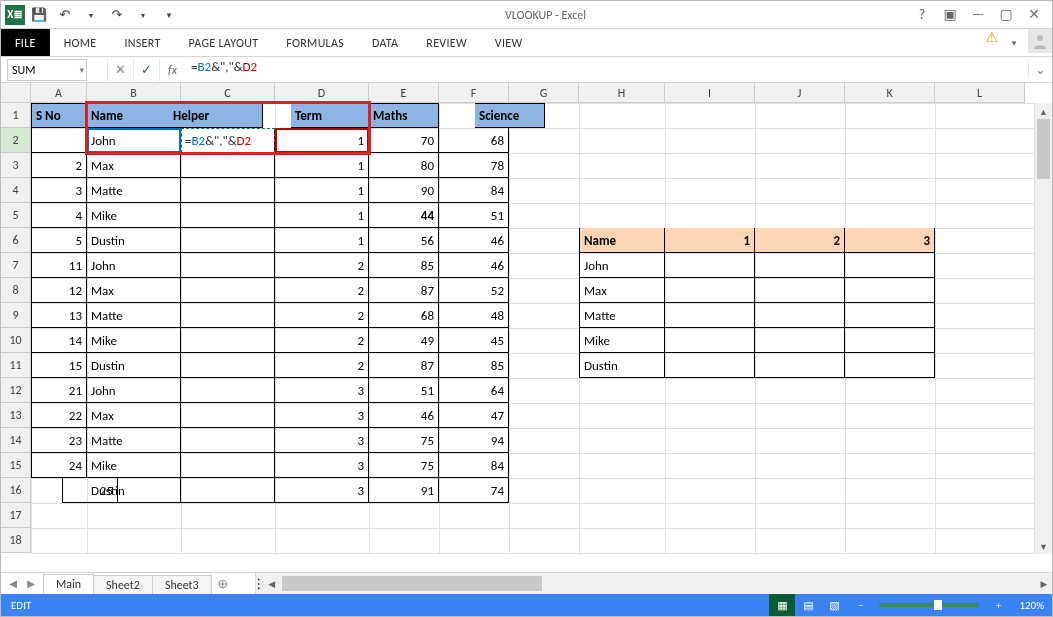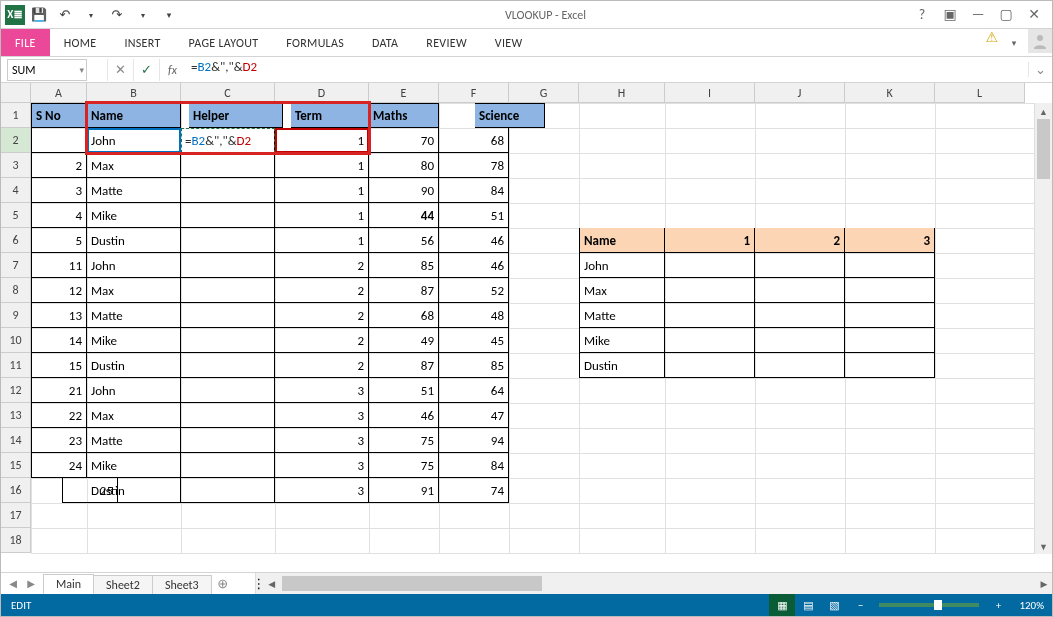--- a/index.html
+++ b/index.html
@@ -13,21 +13,21 @@
   .qat .qat-btn { width: 24px; height: 24px; display:flex; align-items:center; justify-content:center; color:#444; font-size:13px; }
   .titlebar .title { flex: 1; text-align: center; color: #666; font-size: 12px; }
   .titlebar .win-controls { display:flex; align-items:center; gap:4px; padding-right:6px; }
   .win-controls .wc { width: 24px; height: 20px; display:flex; align-items:center; justify-content:center; color:#666; font-size:14px; }
   .warn-icon { color:#d0a500; font-size:14px; margin-right:2px; }
   .avatar { width:24px; height:24px; background:#e6e6e6; display:flex; align-items:center; justify-content:center; color:#888; }
 
   
   .ribbon-tabs { height: 28px; background: #fff; display: flex; align-items: stretch; border-bottom: 1px solid #d4d4d4; }
   .ribbon-tab { padding: 0 14px; display:flex; align-items:center; font-size:12px; color:#333; text-transform:uppercase; letter-spacing:0.3px; }
-  .ribbon-tab.active { background:#ec4899; color:#fff; }
+  .ribbon-tab.active { background:#000000; color:#fff; }
   .ribbon-spacer { flex:1; }
   .ribbon-collapse { width:28px; display:flex; align-items:center; justify-content:center; color:#666; }
 
   
   .formula-row { height: 26px; display:flex; align-items:center; border-bottom:1px solid #d4d4d4; background:#fff; }
   .name-box { width: 80px; height: 22px; border:1px solid #ccc; margin-left:6px; display:flex; align-items:center; padding:0 4px; font-size:12px; position:relative; }
   .name-box .dd { position:absolute; right:2px; color:#888; font-size:9px; }
   .fbar-btn { width:26px; height:22px; display:flex; align-items:center; justify-content:center; color:#666; border-left:1px solid #e6e6e6; }
   .fbar-btn.accept { color:#217346; }
   .fbar-btn.cancel { color:#888; }
@@ -70,21 +70,21 @@
   .sheet-tabs { display:flex; align-items:flex-end; }
   .sheet-tab { padding:2px 12px; border:1px solid #ccc; border-bottom:none; margin-right:-1px; font-size:12px; color:#333; background:#f5f5f5; }
   .sheet-tab.active { background:#fff; border-bottom:1px solid #fff; position:relative; z-index:1; }
   .add-sheet { width:24px; display:flex; align-items:center; justify-content:center; color:#888; }
   .hscroll-track { flex:1; position:relative; border-left:1px solid #ddd; background:#f0f0f0; margin-left:20px; }
   .hscroll-track .arrow { position:absolute; top:0; bottom:0; width:16px; display:flex; align-items:center; justify-content:center; color:#666; font-size:9px; }
   .hscroll-track .thumb { position:absolute; top:3px; bottom:3px; left:18px; width:260px; background:#c8c8c8; }
   .split-handle { position:absolute; top:0; bottom:0; width:6px; display:flex; align-items:center; justify-content:center; }
 
   
-  .statusbar { height:22px; background:#0369a1; color:#fff; display:flex; align-items:center; font-size:11px; }
+  .statusbar { height:22px; background:#3b82f6; color:#fff; display:flex; align-items:center; font-size:11px; }
   .statusbar .mode { padding:0 10px; }
   .statusbar .spacer { flex:1; }
   .statusbar .sb-btn { width:26px; height:22px; display:flex; align-items:center; justify-content:center; color:#fff; }
   .statusbar .sb-btn.active { background:#0a5c36; }
   .zoom-slider { width:100px; height:4px; background:#3f8a62; margin:0 6px; position:relative; }
   .zoom-slider .knob { position:absolute; top:-3px; left:55px; width:8px; height:10px; background:#fff; }
   .zoom-label { padding:0 8px; }
 
   .formula-cell { color:#333; }
   .formula-cell .ref-b { color:#0070c0; }
@@ -220,21 +220,21 @@
         <div class="gridline-h" style="top: 275px;"></div>
         <div class="gridline-h" style="top: 300px;"></div>
         <div class="gridline-h" style="top: 325px;"></div>
         <div class="gridline-h" style="top: 350px;"></div>
         <div class="gridline-h" style="top: 375px;"></div>
         <div class="gridline-h" style="top: 400px;"></div>
         <div class="gridline-h" style="top: 425px;"></div>
         <div class="gridline-h" style="top: 450px;"></div>
         <div class="cell hdr-fill tbl-cell tbl-cell-top tbl-cell-left" style="left: 0px; top: 0px; width: 56px;">S No</div>
         <div class="cell hdr-fill tbl-cell tbl-cell-top" style="left: 56px; top: 0px; width: 94px;">Name</div>
-        <div class="cell hdr-fill tbl-cell tbl-cell-top" style="left: 158px; top: 0px; width: 94px;">Helper</div>
+        <div class="cell hdr-fill tbl-cell tbl-cell-top" style="left: 138px; top: 0px; width: 94px;">Helper</div>
         <div class="cell hdr-fill tbl-cell tbl-cell-top" style="left: 260px; top: 0px; width: 94px;">Term</div>
         <div class="cell hdr-fill tbl-cell tbl-cell-top" style="left: 338px; top: 0px; width: 70px;">Maths</div>
         <div class="cell hdr-fill tbl-cell tbl-cell-top" style="left: 408px; top: 0px; width: 70px; margin-left: 36px;">Science</div>
         <div class="cell num tbl-cell tbl-cell-left" style="left: 0px; top: 25px; width: 56px;"></div>
         <div class="cell tbl-cell" style="left: 56px; top: 25px; width: 94px;">John</div>
         <div class="cell tbl-cell formula-cell" style="left: 150px; top: 25px; width: 94px;">=<span class="ref-b">B2</span>&amp;","&amp;<span class="ref-d">D2</span></div>
         <div class="cell num tbl-cell" style="left: 244px; top: 25px; width: 94px;">1</div>
         <div class="cell num tbl-cell" style="left: 338px; top: 25px; width: 70px;">70</div>
         <div class="cell num tbl-cell" style="left: 408px; top: 25px; width: 70px;">68</div>
         <div class="cell num tbl-cell tbl-cell-left" style="left: 0px; top: 50px; width: 56px;">2</div>

